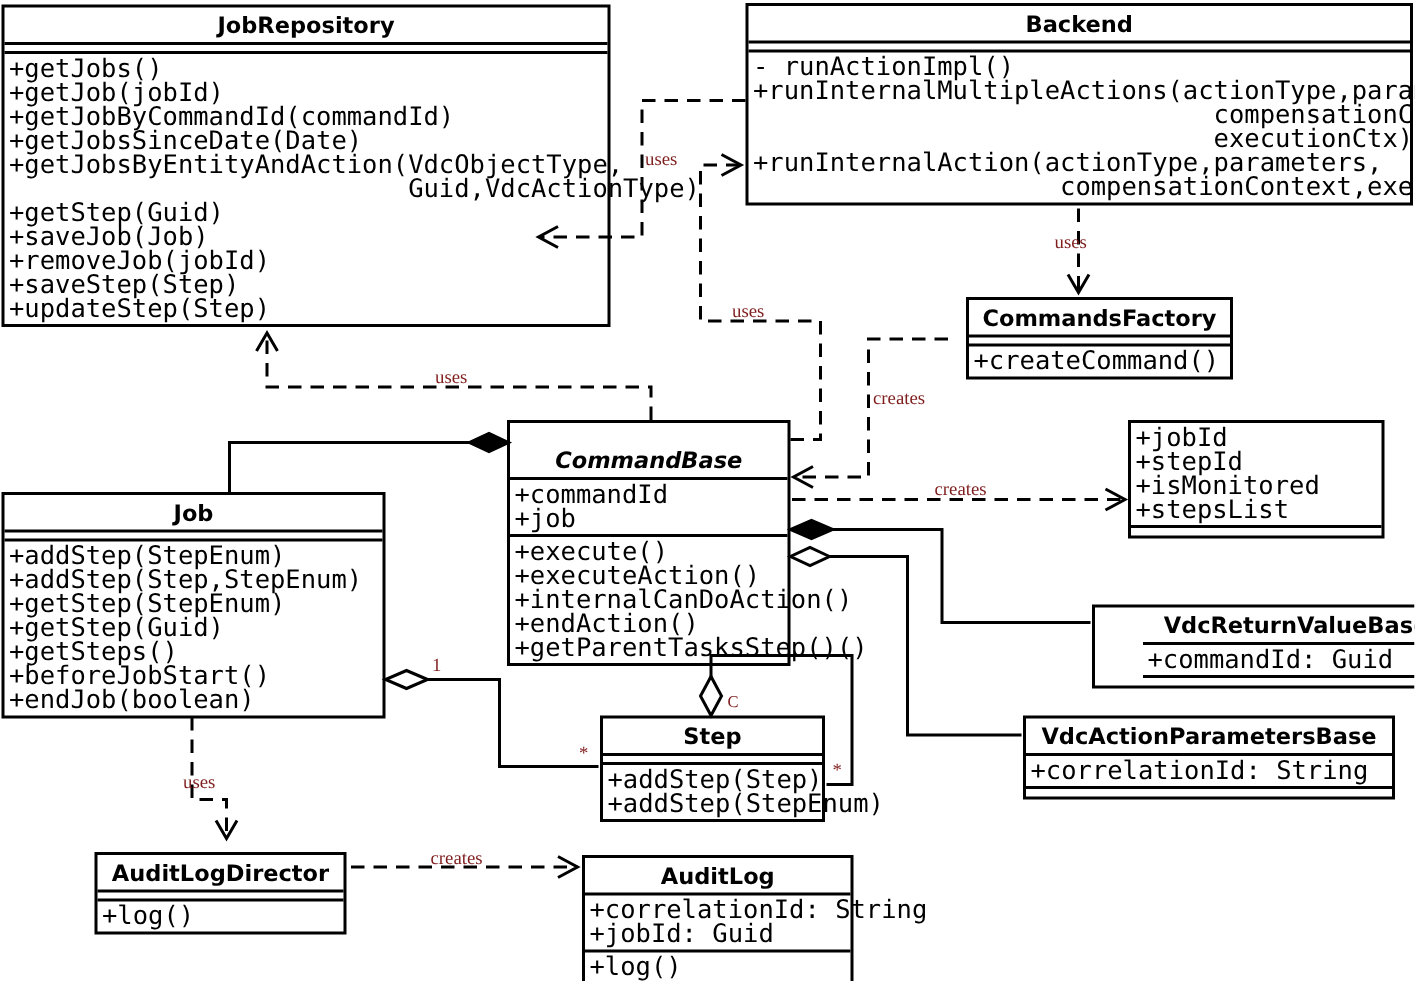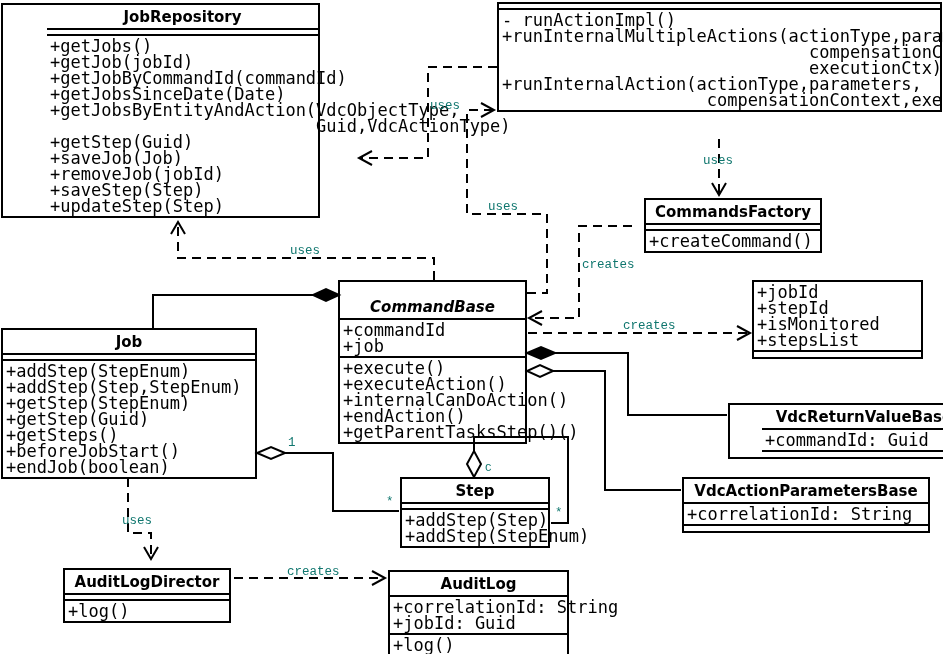--- a/index.html
+++ b/index.html
@@ -9,46 +9,47 @@
   .cls .t{font-family:"DejaVu Sans",sans-serif;font-weight:bold;font-size:15px;
           line-height:20px;text-align:center;border-bottom:2px solid #000;
           padding:2px 4px 1px;white-space:nowrap;}
   .cls .t.it{font-style:italic;margin-top:13px;}
   .cls .a,.cls .m{font-family:"DejaVu Sans Mono",monospace;font-size:17px;
           line-height:16px;white-space:pre;padding:2px 3px;}
   .cls .a{border-bottom:2px solid #000;min-height:1px;}
   .cls .a.empty{padding:0;height:4px;}
   .cls .m.empty{padding:0;height:5px;}
   svg.wires{position:absolute;left:0;top:0;pointer-events:none;}
-  .lbl{position:absolute;font-family:Liberation Mono, monospace;font-size:12.5px;
-       line-height:14px;color:#0f766e;white-space:nowrap;}
+  .lbl{position:absolute;font-family:Liberation Serif, serif;font-size:12.5px;
+       line-height:14px;color:#7f1d1d;white-space:nowrap;}
   .lbl.small{font-size:11px;}
 </style>
 </head>
 <body>
 
 <div id="canvas">
 
-  <div class="cls" style="left:1px;top:3px;width:319px;padding-left:44px;">
+  <div class="cls" style="left:1px;top:3px;width:406px;">
     <div class="t">JobRepository</div>
     <div class="a empty"></div>
     <div class="m">+getJobs()
 +getJob(jobId)
 +getJobByCommandId(commandId)
 +getJobsSinceDate(Date)
 +getJobsByEntityAndAction(VdcObjectType,
                           Guid,VdcActionType)
 +getStep(Guid)
 +saveJob(Job)
 +removeJob(jobId)
 +saveStep(Step)
 +updateStep(Step)</div>
   </div>
 
   <div class="cls" style="left:497px;top:2px;width:445px;">
+    <div class="t">Backend</div>
     <div class="a empty"></div>
     <div class="m">- runActionImpl()
 +runInternalMultipleActions(actionType,parameters,
                               compensationCtx,
                               executionCtx)
 +runInternalAction(actionType,parameters,
                     compensationContext,executionContext)</div>
   </div>
 
   <div class="cls" style="left:644px;top:198px;width:178px;">

